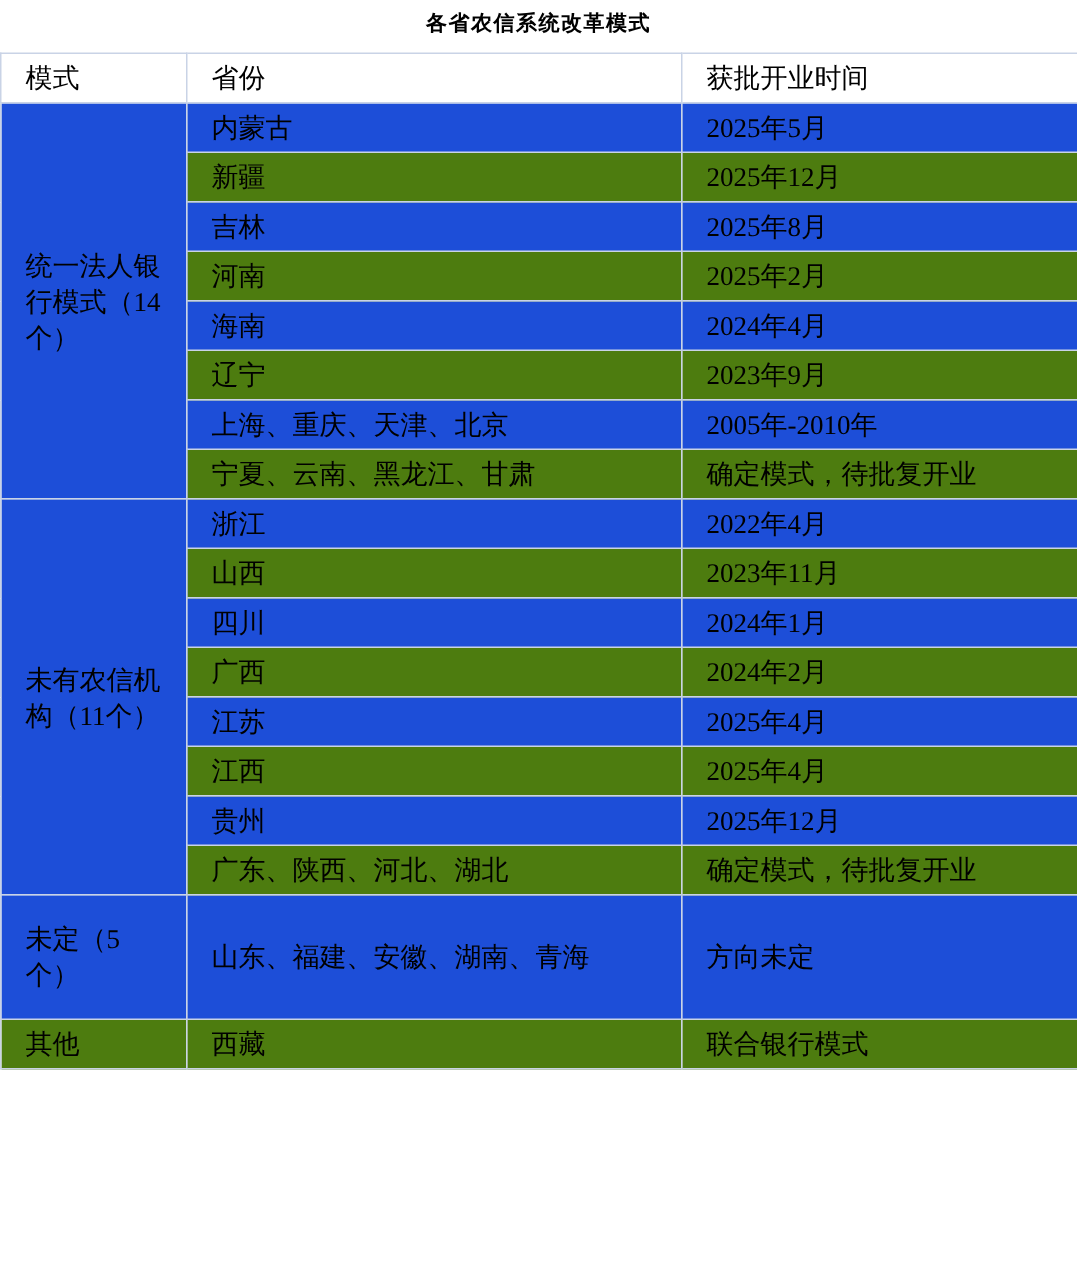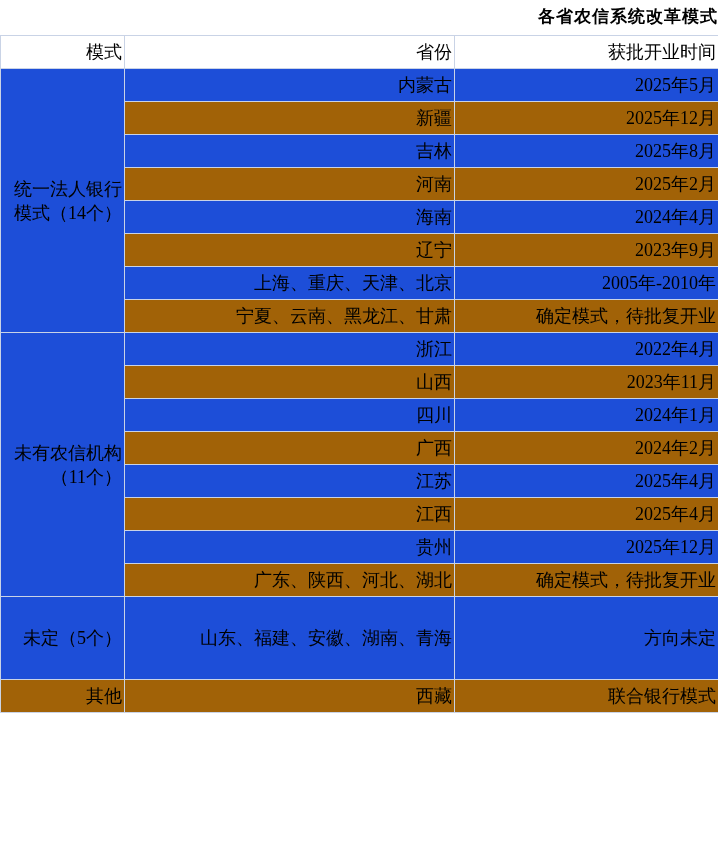--- a/index.html
+++ b/index.html
@@ -15,53 +15,53 @@
     overflow: hidden;
   }
   .sheet {
     width: 718px;
     height: 850px;
     position: relative;
     background: #ffffff;
     box-sizing: border-box;
   }
   .title {
-    text-align: right;
-    font-size: 17px;
+    text-align: center;
+    font-size: 14px;
     font-weight: bold;
     letter-spacing: 1px;
     padding: 5px 0 6px 0;
     line-height: 24px;
   }
   table.grid {
     width: 718px;
     border-collapse: collapse;
     table-layout: fixed;
   }
   table.grid td {
     border: 1px solid #c9d3e6;
-    text-align: right;
+    text-align: left;
     vertical-align: middle;
     font-size: 18px;
     line-height: 24px;
-    padding: 4px 2px;
+    padding: 4px 16px;
     word-break: break-word;
   }
   col.c-mode { width: 124px; }
   col.c-prov { width: 330px; }
   col.c-time { width: 264px; }
 
   td.mode {
     text-align: left;
     padding-left: 6px;
     font-size: 18px;
     line-height: 30px;
   }
   tr.shade td { background: #1d4ed8; }
-  tr.plain td { background: #a16207; margin-left: 37px; }
+  tr.plain td { background: #4d7c0f; margin-left: 37px; }
   td.header {
     background: #ffffff;
     font-size: 18px;
   }
   td.wide-text {
     font-size: 18px;
     letter-spacing: 0px;
   }
   td.tall { height: 74px; }
   td.shade-cell { background: #dce3f1; }

